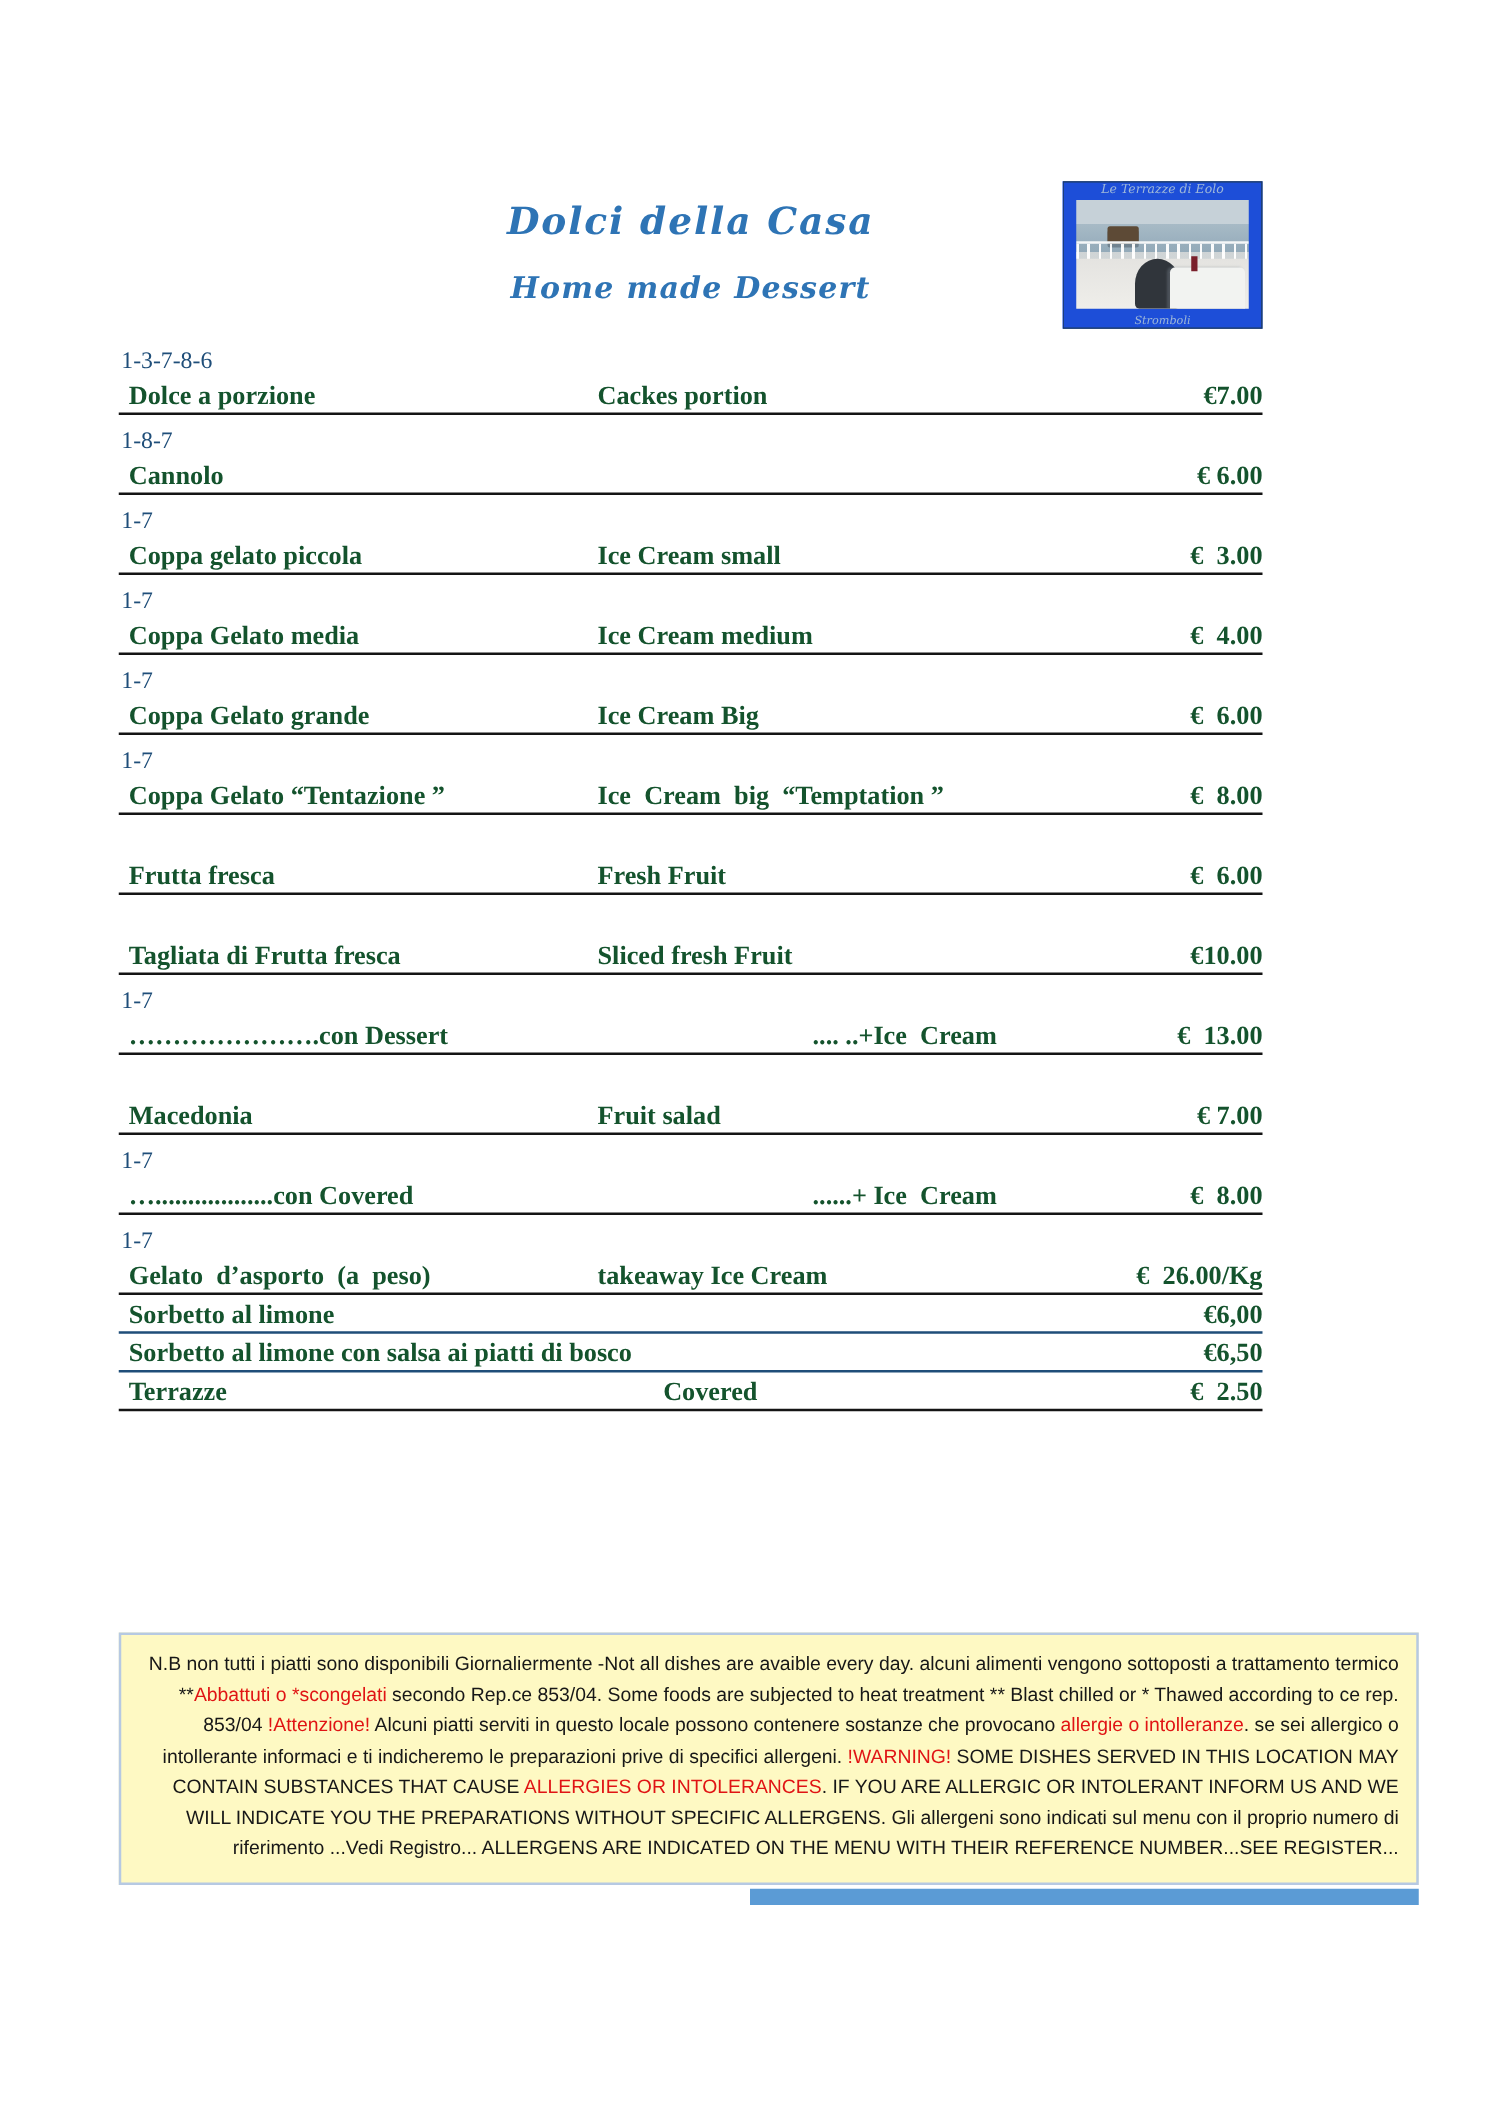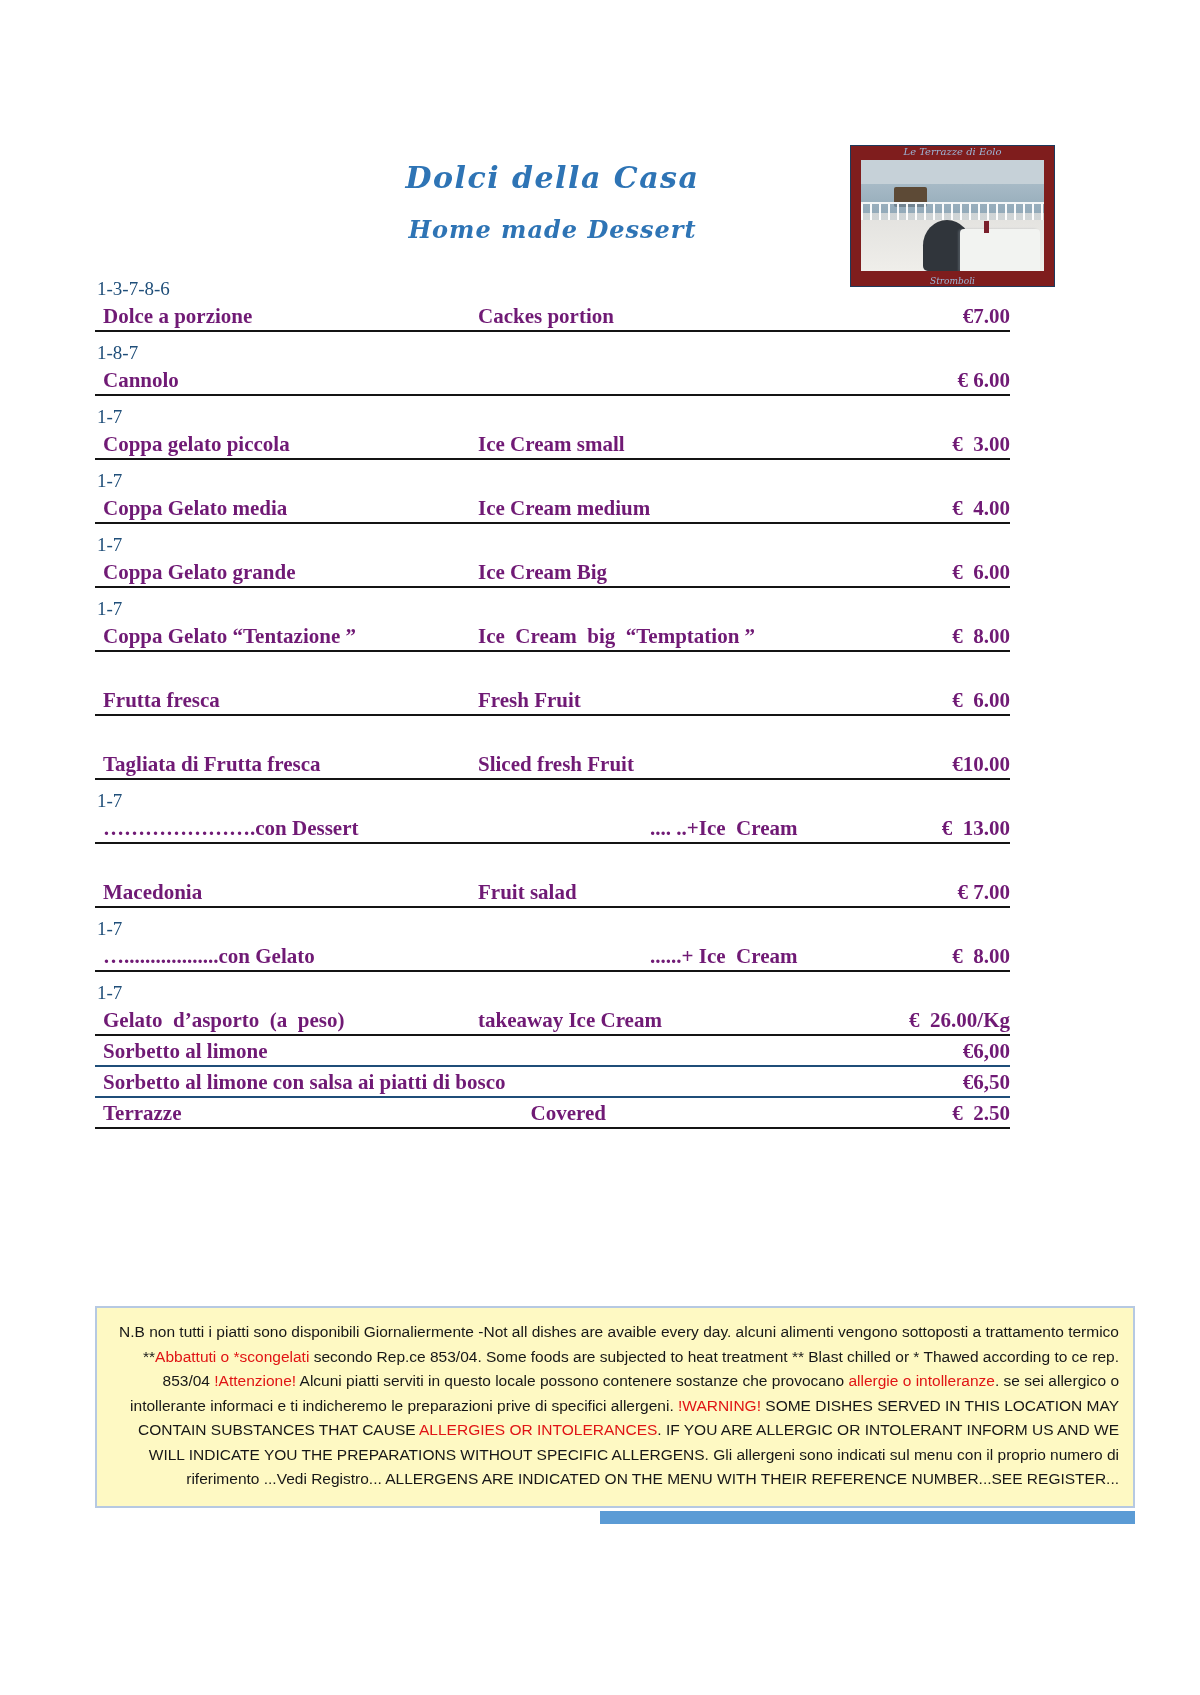--- a/index.html
+++ b/index.html
@@ -18,22 +18,22 @@
     font-family:"DejaVu Serif", serif; font-style:italic; font-weight:bold;
     font-size:30px; letter-spacing:1.5px; color:#2e74b5;
   }
   .title-en {
     font-family:"DejaVu Serif", serif; font-style:italic; font-weight:bold;
     font-size:24px; letter-spacing:1px; color:#2e74b5; margin-top:20px;
   }
 
   
   .logo {
-    position:absolute; left:850px; top:145px; width:160px; height:142px;
-    background:#7f1d1d; box-shadow:0 0 0 1px #1d3a5c inset;padding-left:45px;
+    position:absolute; left:850px; top:145px; width:160px; height:118px;
+    background:#1d4ed8; box-shadow:0 0 0 1px #1d3a5c inset;
   }
   .logo-caption-top {
     position:absolute; top:1px; left:0; right:0; text-align:center;
     font-family:"DejaVu Serif", serif; font-style:italic;
     font-size:10px; color:#9db7d8; white-space:nowrap; overflow:hidden;
   }
   .logo-caption-bottom {
     position:absolute; bottom:1px; left:0; right:0; text-align:center;
     font-family:"DejaVu Serif", serif; font-style:italic;
     font-size:9px; color:#9db7d8; white-space:nowrap; overflow:hidden;
@@ -73,21 +73,21 @@
   .item { position:relative; }
   .meta {
     height:32px; display:flex; align-items:flex-end;
     font-family:"Liberation Serif", serif; font-size:19px; color:#1f4e79;
     padding:0 0 2px 2px;
   }
   .row {
     display:flex; align-items:flex-end;
     border-bottom:2px solid #141414; padding:0 0 1px 8px;
     font-family:"Liberation Serif", serif; font-weight:bold;
-    font-size:21px; color:#701a75; height:27px;
+    font-size:21px; color:#14532d; height:27px;
   }
   .row span { white-space:pre; }
   .row .it  { width:375px; }
   .row .en  { flex:1; }
   .row .price { width:175px; text-align:right; }
   .row.rule-blue { border-bottom-color:#1f4e79; }
   .item.tight { margin-top:1px; }
   .en.shift { text-indent:172px; }
 
   
@@ -212,21 +212,21 @@
       <div class="row">
         <span class="it">Macedonia</span>
         <span class="en">Fruit salad</span>
         <span class="price">€ 7.00</span>
       </div>
     </div>
 
     <div class="item">
       <div class="meta">1-7</div>
       <div class="row">
-        <span class="it">…..................con Gelato</span>
+        <span class="it">…..................con Covered</span>
         <span class="en shift">......+ Ice  Cream</span>
         <span class="price">€  8.00</span>
       </div>
     </div>
 
     <div class="item">
       <div class="meta">1-7</div>
       <div class="row">
         <span class="it">Gelato  d’asporto  (a  peso)</span>
         <span class="en">takeaway Ice Cream</span>

